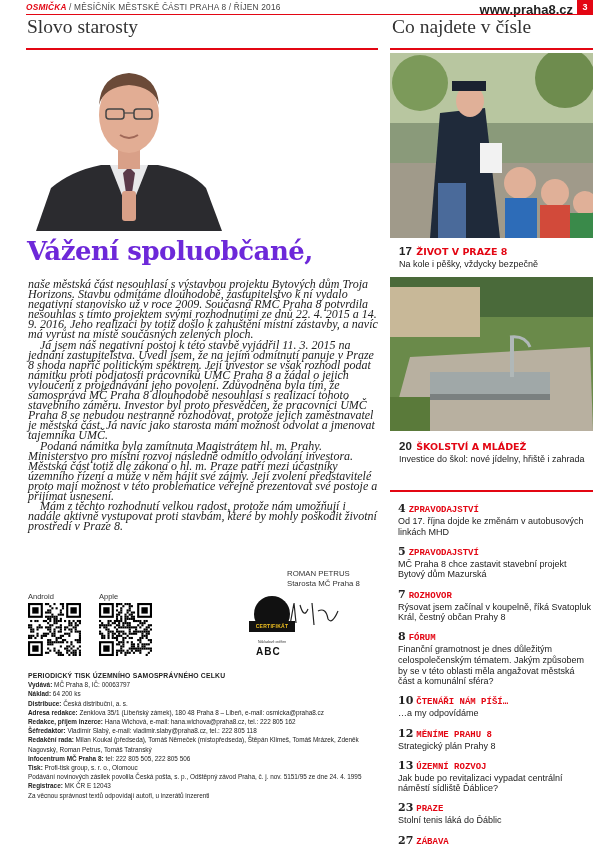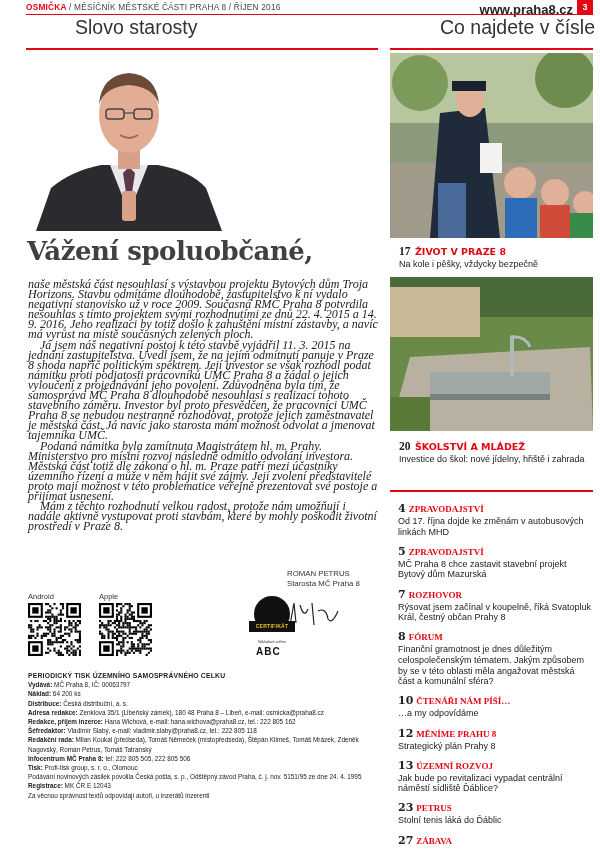--- a/index.html
+++ b/index.html
@@ -1,35 +1,35 @@
 <!DOCTYPE html>
 <html><head>
 <meta charset="utf-8">
 <style>
   * { box-sizing: border-box; margin: 0; padding: 0; }
   html, body { width: 600px; height: 849px; background: #ffffff; overflow: hidden; }
   body { font-family: "Liberation Sans", sans-serif; color: #222; position: relative; }
 
   .header { position: absolute; top: 0; left: 0; width: 600px; height: 14px; }
   .hdr-left { position: absolute; left: 26px; top: 2px; font-size: 8.3px; color: #444; letter-spacing: 0.2px; white-space: nowrap; }
-  .hdr-left .brand { color: #e30613; font-weight: bold; }
+  .hdr-left .brand { color: #e30613; font-weight: bold; font-style: italic; }
   .hdr-right { position: absolute; right: 27px; top: 2px; font-size: 13px; font-weight: bold; color: #222; white-space: nowrap; }
   .pagenum { position: absolute; right: 7px; top: 0; width: 16px; height: 15px; background: #e30613; color: #fff; font-size: 9px; font-weight: bold; text-align: center; line-height: 15px; }
   .hdr-rule { position: absolute; left: 26px; right: 7px; top: 14px; height: 1px; background: #e30613; }
 
-  .sec-title { position: absolute; top: 16px; font-family: Liberation Sans, sans-serif; font-size: 19.5px; color: #333; font-weight: normal; margin-left: 48px; }
+  .sec-title { position: absolute; top: 16px; font-family: Liberation Serif, serif; font-size: 19.5px; color: #333; font-weight: normal; }
   .st-left { left: 27px; }
   .st-right { left: 392px; }
   .sec-rule { position: absolute; top: 48px; height: 2px; background: #e30613; }
   .sr-left { left: 26px; width: 352px; }
   .sr-right { left: 390px; right: 7px; }
 
   .portrait { position: absolute; left: 26px; top: 53px; width: 206px; height: 178px; background: #fff; overflow: hidden; }
 
-  .headline { position: absolute; left: 27px; top: 236px; font-family: "DejaVu Serif", serif; font-size: 26px; font-weight: bold; color: #404040; letter-spacing: -0.5px; }
+  .headline { position: absolute; left: 27px; top: 236px; font-family: "DejaVu Serif", serif; font-size: 26px; font-weight: bold; color: #6d28d9; letter-spacing: -0.5px; }
 
   .body-text { position: absolute; left: 28px; top: 279px; width: 350px; font-family: "Liberation Serif", serif; font-style: italic; font-size: 12px; line-height: 10.1px; color: #222; }
   .body-text p { text-indent: 12px; }
   .body-text p.first { text-indent: 0; }
 
   .signature { position: absolute; left: 287px; top: 569px; font-size: 7.8px; line-height: 10px; color: #333; }
   .sig-scribble { position: absolute; left: 286px; top: 597px; width: 60px; height: 32px; }
 
   .qr-label { position: absolute; top: 592px; font-size: 7.5px; color: #333; }
   .qr { position: absolute; top: 603px; width: 53px; height: 53px; }
@@ -41,29 +41,29 @@
 
   .imprint { position: absolute; left: 28px; top: 671px; width: 352px; font-size: 6.4px; line-height: 9.2px; color: #222; }
   .imprint .title { font-weight: bold; font-size: 6.8px; letter-spacing: 0.2px; }
   .imprint b { font-weight: bold; }
 
   .photo { position: absolute; left: 390px; width: 203px; overflow: hidden; }
   .photo1 { top: 53px; height: 185px; }
   .photo2 { top: 277px; height: 154px; }
 
   .feat { position: absolute; left: 399px; width: 195px; }
-  .feat-num { font-family: Liberation Serif, serif; font-size: 11.5px; font-weight: bold; color: #222; }
+  .feat-num { font-family: Liberation Sans, sans-serif; font-size: 11.5px; font-weight: bold; color: #222; }
   .feat-sec { font-family: "DejaVu Sans", sans-serif; font-size: 9.5px; color: #e30613; font-weight: bold; text-align: center; }
   .feat-text { font-size: 9px; line-height: 10.5px; color: #222; }
 
   .toc { position: absolute; left: 390px; top: 490px; width: 203px; }
   .toc-rule { height: 2px; background: #e30613; margin-bottom: 6px; }
   .toc-item { padding-left: 8px; margin-bottom: 3.6px; }
   .toc-item .n { font-family: "DejaVu Serif", serif; font-size: 11px; font-weight: bold; color: #222; margin-right: 3px; }
-  .toc-item .s { font-family: Liberation Serif, serif; font-size: 9px; color: #e30613; font-weight: bold; }
+  .toc-item .s { font-family: Liberation Mono, monospace; font-size: 9px; color: #e30613; font-weight: bold; }
   .toc-item .t { font-size: 9px; line-height: 10.6px; color: #222; }
 </style>
 </head>
 <body>
 
 <div class="header">
   <div class="hdr-left">
     <span class="brand">OSMIČKA</span><span> / MĚSÍČNÍK MĚSTSKÉ ČÁSTI PRAHA 8 / ŘÍJEN 2016</span>
   </div>
   <div class="hdr-right">www.praha8.cz</div>
@@ -645,21 +645,21 @@
       </div>
       <div class="toc-item">
         <div><span class="n">12</span><span class="s">MĚNÍME PRAHU 8</span></div>
         <div class="t">Strategický plán Prahy 8</div>
       </div>
       <div class="toc-item">
         <div><span class="n">13</span><span class="s">ÚZEMNÍ ROZVOJ</span></div>
         <div class="t">Jak bude po revitalizaci vypadat centrální náměstí sídliště Ďáblice?</div>
       </div>
       <div class="toc-item">
-        <div><span class="n">23</span><span class="s">PETRUS</span></div>
+        <div><span class="n">23</span><span class="s">PRAZE</span></div>
         <div class="t">Stolní tenis láká do Ďáblic</div>
       </div>
       <div class="toc-item">
         <div><span class="n">27</span><span class="s">ZÁBAVA</span></div>
         <div class="t">Křížovka o ceny</div>
       </div>
     </div>
 </div>
 
 </body></html>

